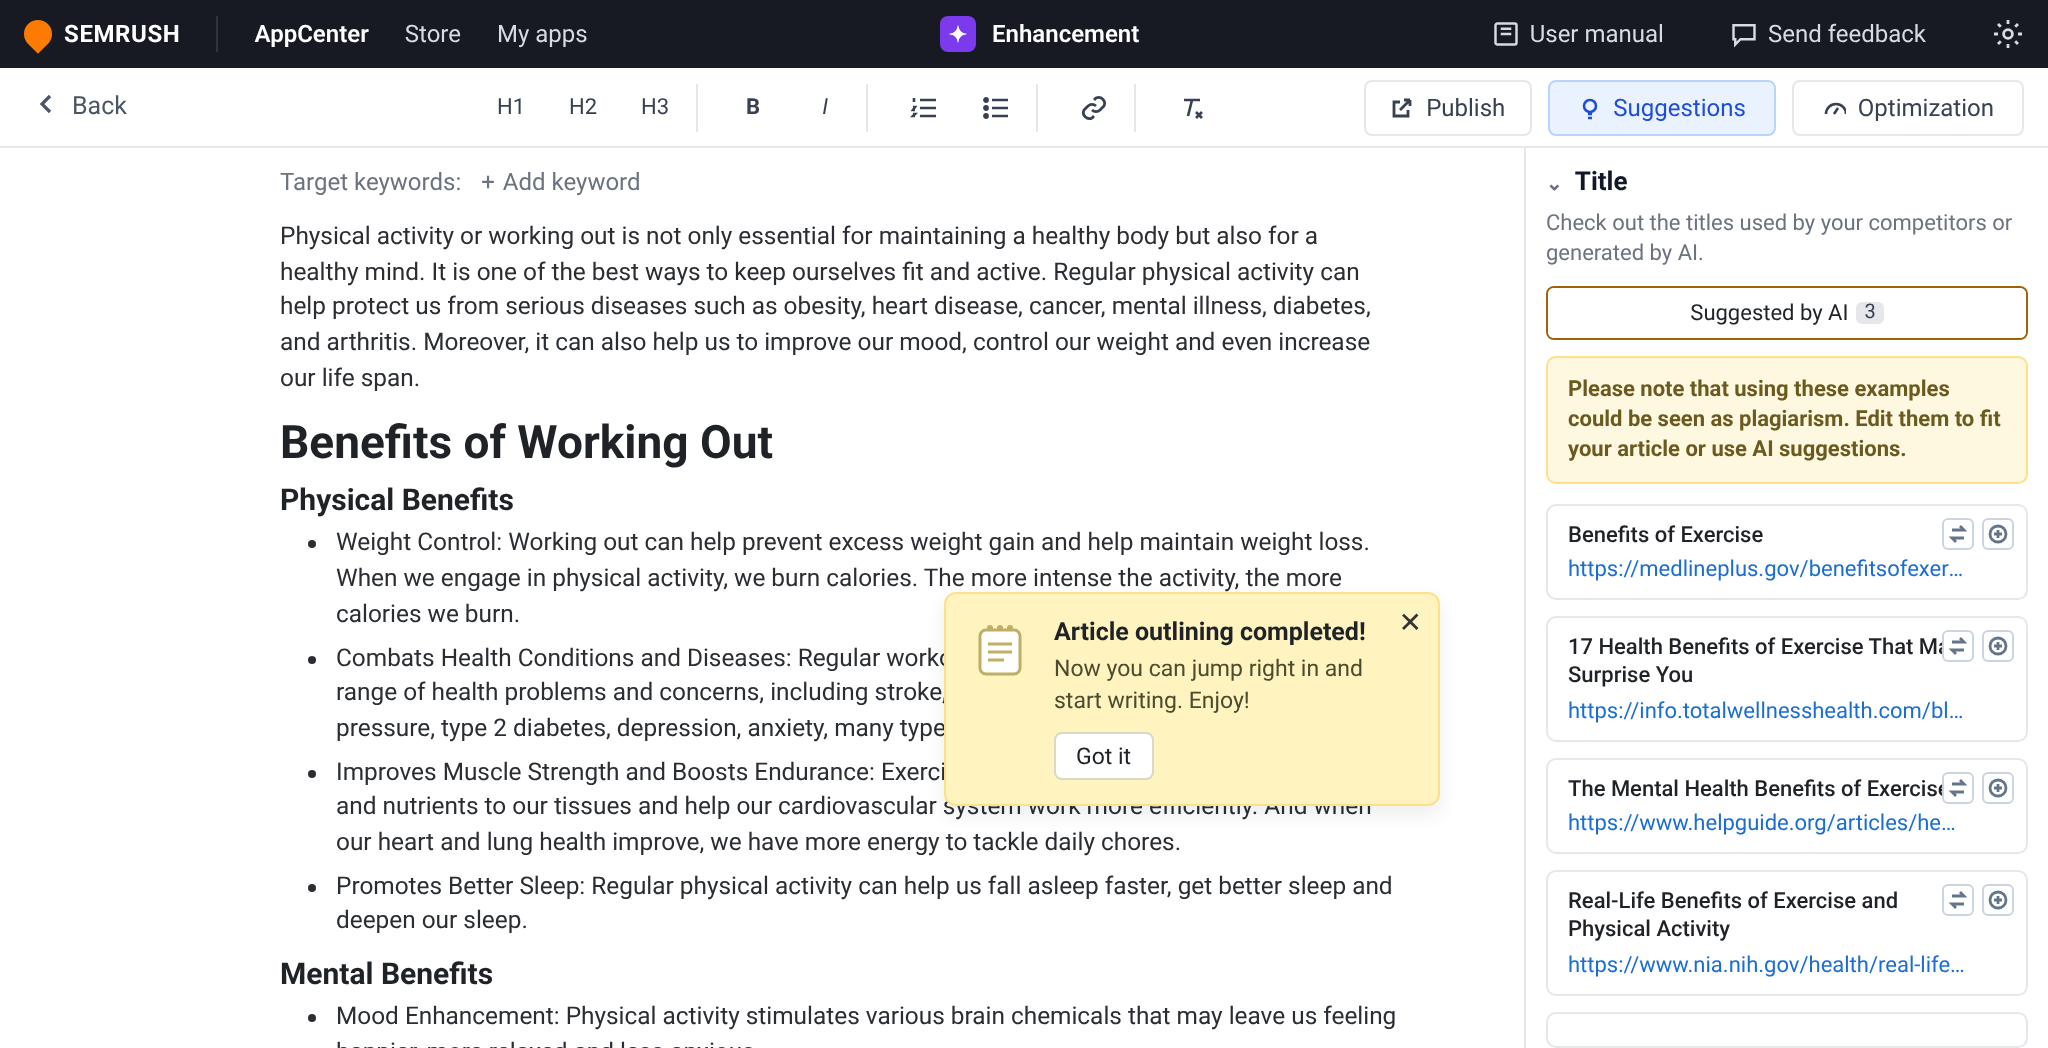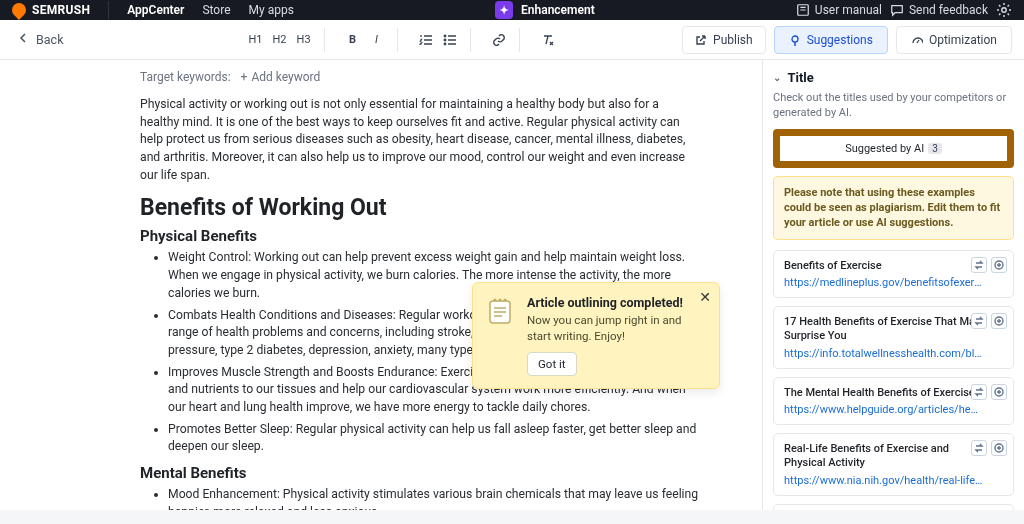--- a/index.html
+++ b/index.html
@@ -31,21 +31,21 @@
     height: 524px;
     overflow: hidden;
   }
 
   
   .top-header {
     background: var(--header-bg);
     color: var(--header-fg);
     display: flex;
     align-items: center;
-    height: 20px;
+    height: 34px;
     padding: 0 12px;
     gap: 18px;
     font-size: 12px;
   }
   .brand {
     display: flex;
     align-items: center;
     gap: 6px;
     font-weight: 600;
     color: #ff7a00;
@@ -60,39 +60,39 @@
   .nav-link { color: var(--header-fg); cursor: pointer; }
   .center-app {
     margin-left: auto; margin-right: auto;
     display: flex; align-items: center; gap: 8px;
     color: #fff; font-weight: 600;
   }
   .center-app .app-icon {
     width: 18px; height: 18px; background: #7c3aed; border-radius: 4px;
     display:flex; align-items:center; justify-content:center; color:#fff; font-size:11px;
   }
-  .right-links { display:flex; align-items:center; gap:8px; }
+  .right-links { display:flex; align-items:center; gap:33px; }
   .right-links .icon { width:14px; height:14px; display:inline-block; }
 
   
   .toolbar {
     background: var(--toolbar-bg);
     border-bottom: 1px solid var(--toolbar-border);
     display: flex;
     align-items: center;
     height: 40px;
     padding: 0 12px;
     gap: 8px;
   }
   .back-link {
     display:flex; align-items:flex-start; gap:6px; color:#4b5563; cursor:pointer;
     padding: 4px 6px;
   }
   .toolbar-group {
-    display:flex; align-items:center; gap:0;
+    display:flex; align-items:center; gap:12px;
     border-right: 1px solid #e5e7eb;
     padding: 0 8px;
   }
   .tool-btn {
     min-width: 24px; height: 24px; padding: 2px 5px;
     display:flex; align-items:center; justify-content:center;
     border-radius: 4px; color:#374151; cursor:pointer;
     font-size: 11px;
   }
   .compose {
@@ -174,21 +174,21 @@
     overflow-y: auto;
   }
   .panel-title {
     display:flex; align-items:center; gap:6px; font-weight:700; font-size:13px; color:#111827;
     cursor:pointer;
   }
   .panel-title .chev { font-size:10px; color:#6b7280; }
   .panel-sub { font-size:11px; color:var(--muted); margin: 6px 0 8px; line-height:1.35; }
 
   .seg {
-    display:flex; border:7px solid #a16207; border-radius:4px; overflow:hidden; margin-bottom:8px;
+    display:flex; border:1px solid #a16207; border-radius:4px; overflow:hidden; margin-bottom:8px;
   }
   .seg .seg-btn {
     flex:1; text-align:center; font-size:11px; padding:6px 4px; cursor:pointer; background:#fff;
     display:flex; align-items:center; justify-content:center; gap:4px;
   }
   .seg .seg-btn.active { background: var(--blue-light); color:#1d4ed8; }
   .seg .seg-btn .n { background:#e5e7eb; border-radius:3px; padding:0 4px; font-size:10px; color:#374151; }
   .seg .seg-btn.active .n { background:#c9defb; color:#1d4ed8; }
 
   .warn-box {

